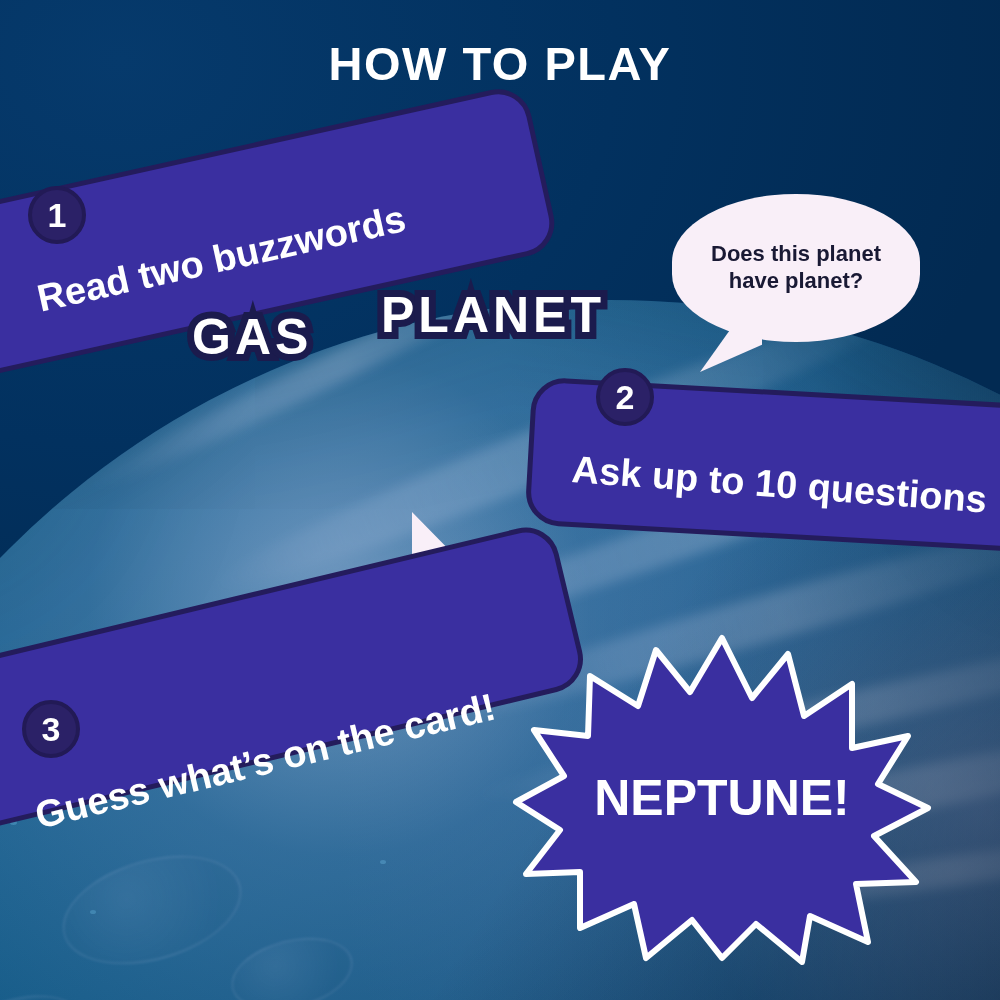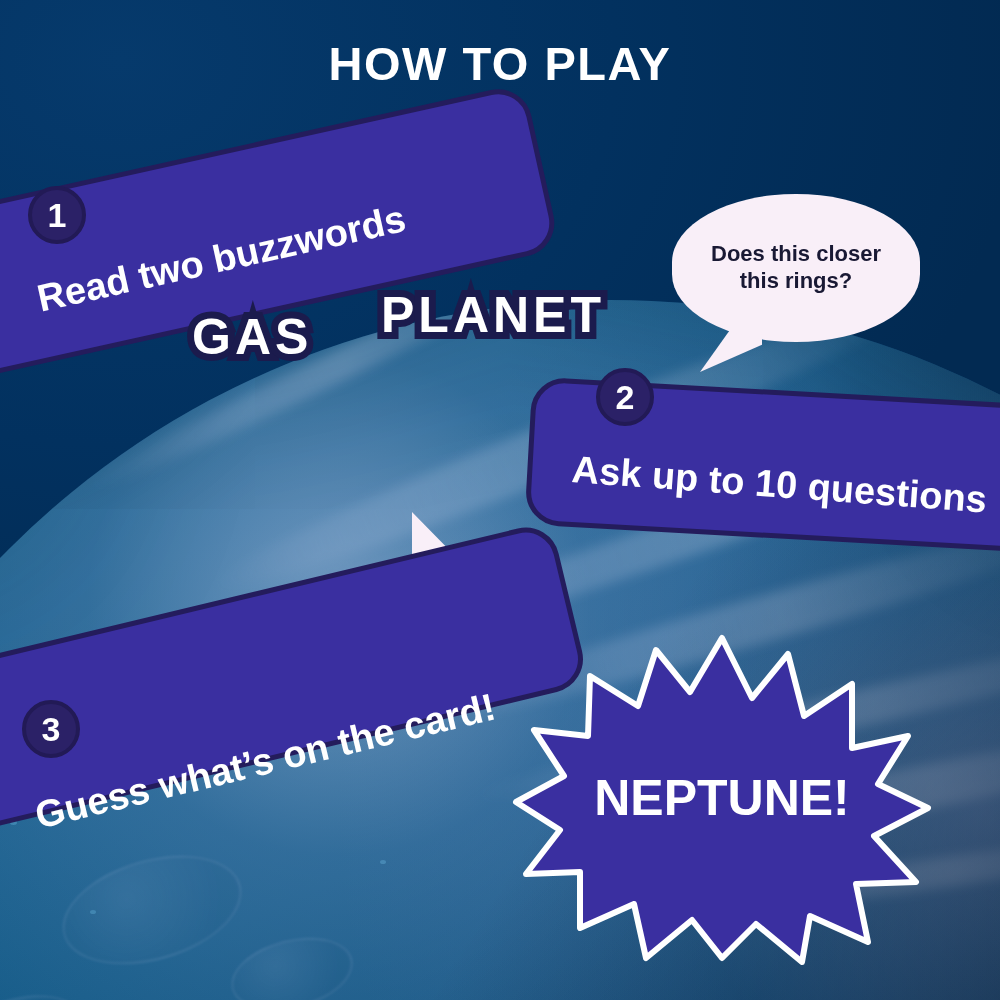--- a/index.html
+++ b/index.html
@@ -299,22 +299,22 @@
   <div class="banner" id="banner-1"></div>
   <div class="banner-label" id="label-1">Read two buzzwords</div>
   <div class="badge" id="badge-1">1</div>
 
   <div class="buzzword" id="buzz-planet">PLANET</div>
   <div class="buzzword" id="buzz-gas">GAS</div>
 
   <div class="bubble-tail" id="tail-1"></div>
   <div class="bubble" id="bubble-1">
     <span>
-      <span>Does this closer</span><br>
-      <span>this rings?</span>
+      <span>Does this planet</span><br>
+      <span>have planet?</span>
     </span>
   </div>
 
   <div class="banner" id="banner-2"></div>
   <div class="banner-label" id="label-2">Ask up to 10 questions</div>
   <div class="badge" id="badge-2">2</div>
 
   <div class="bubble-tail" id="tail-2"></div>
 
   <div class="banner" id="banner-3"></div>

